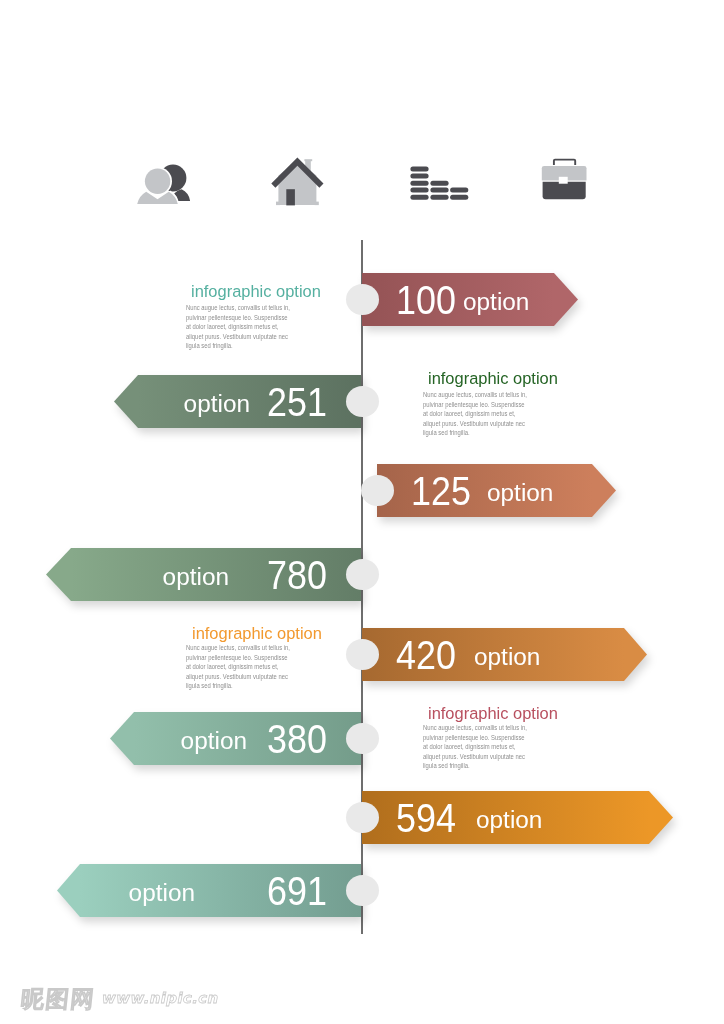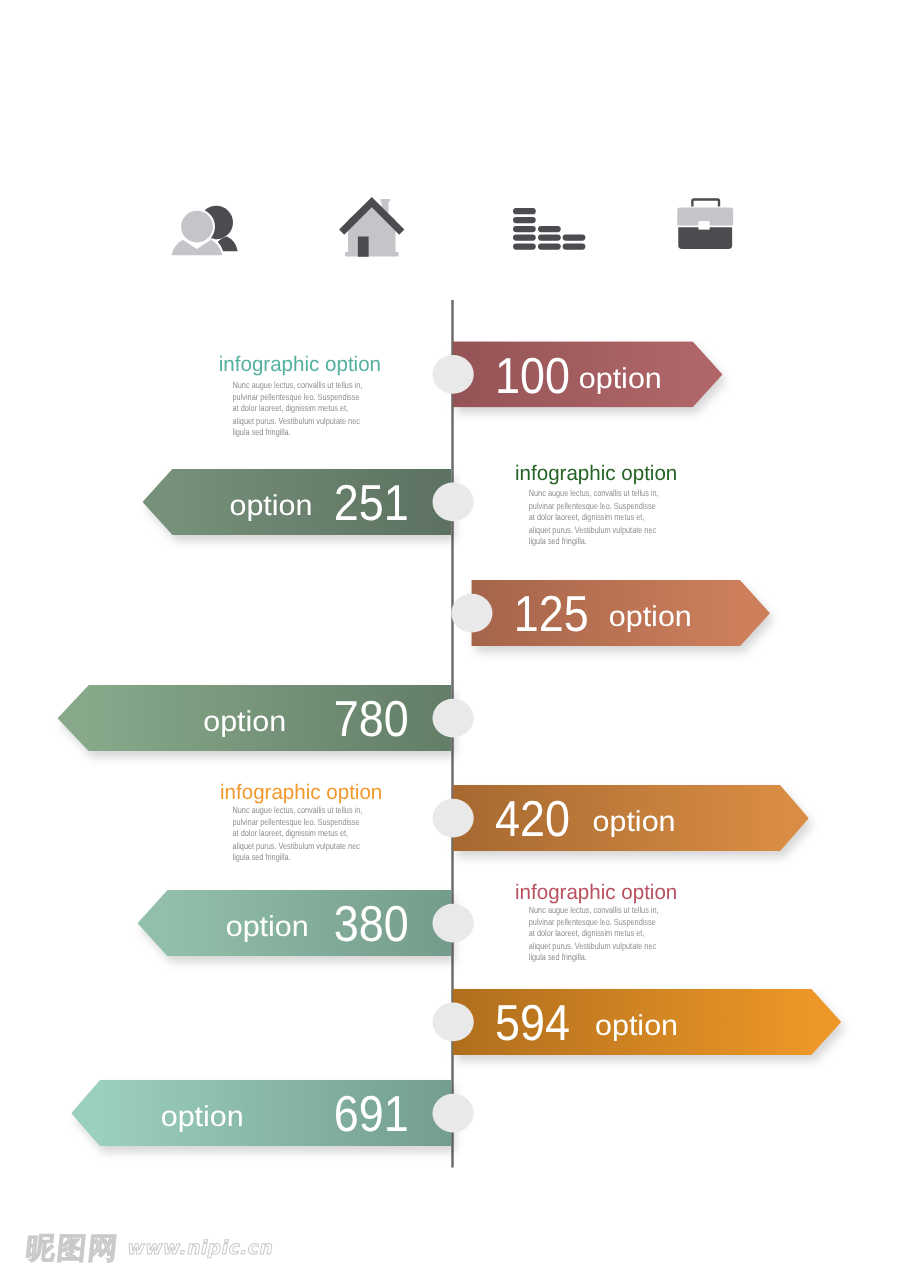--- a/index.html
+++ b/index.html
@@ -25,21 +25,21 @@
   
   .row{position:absolute;height:53px;}
   .arrow{position:absolute;top:0;height:53px;}
   .dot{position:absolute;width:33px;height:31px;border-radius:50%;background:#e9e9e9;left:346px;}
   .num{position:absolute;font-size:40.5px;color:#ffffff;line-height:1;top:7px;
        white-space:nowrap;transform:scaleX(0.887);transform-origin:left center;}
   .opt{position:absolute;font-size:23px;color:#ffffff;line-height:1;top:18px;
        white-space:nowrap;transform:scaleX(1.06);transform-origin:left center;}
 
   
-  .tblock{position:absolute;white-space:nowrap;}
+  .tblock{position:absolute;white-space:nowrap;margin-left:16px;}
   .tb-head{font-size:16.8px;line-height:1;transform:scaleX(0.98);transform-origin:left top;}
   .tb-body{position:absolute;font-size:7.2px;line-height:9.5px;color:#8f8f8f;white-space:nowrap;
        transform:scaleX(0.815);transform-origin:left top;}
 
   .arrow-wrap{position:absolute;left:0;top:0;width:724px;height:53px;
      filter:drop-shadow(3px 5px 4px rgba(0,0,0,0.16));}
 
   
   .wm{position:absolute;white-space:nowrap;}
   .idbadge{position:absolute;left:449px;top:984px;width:259px;height:24px;

